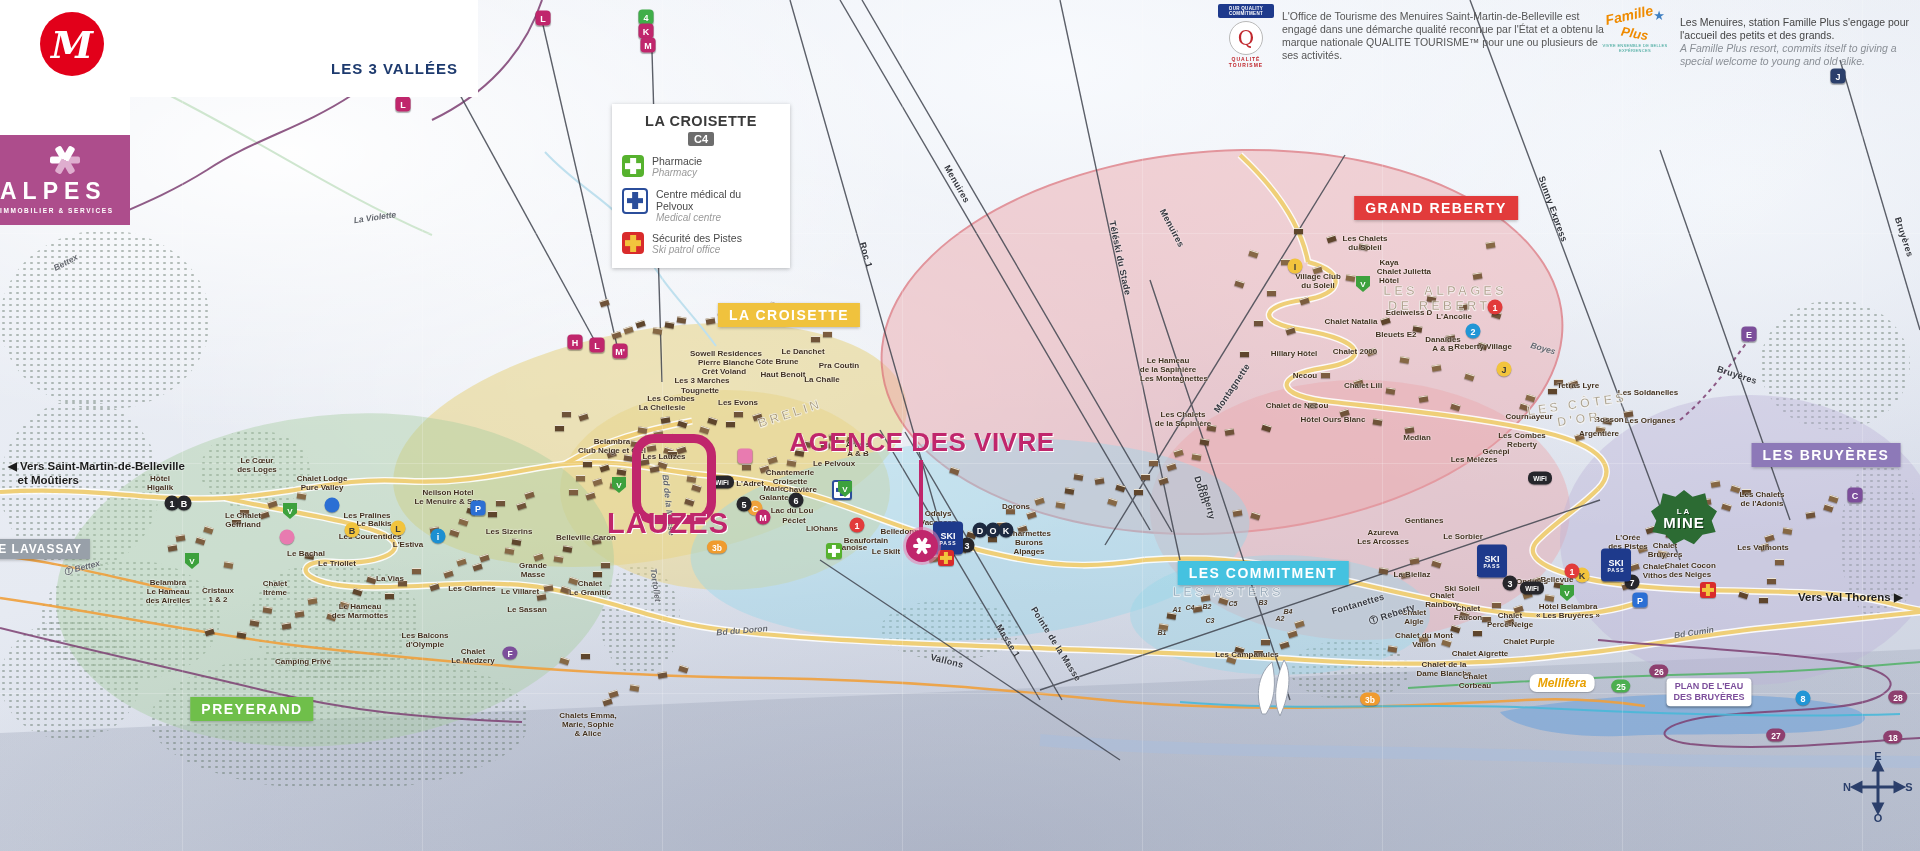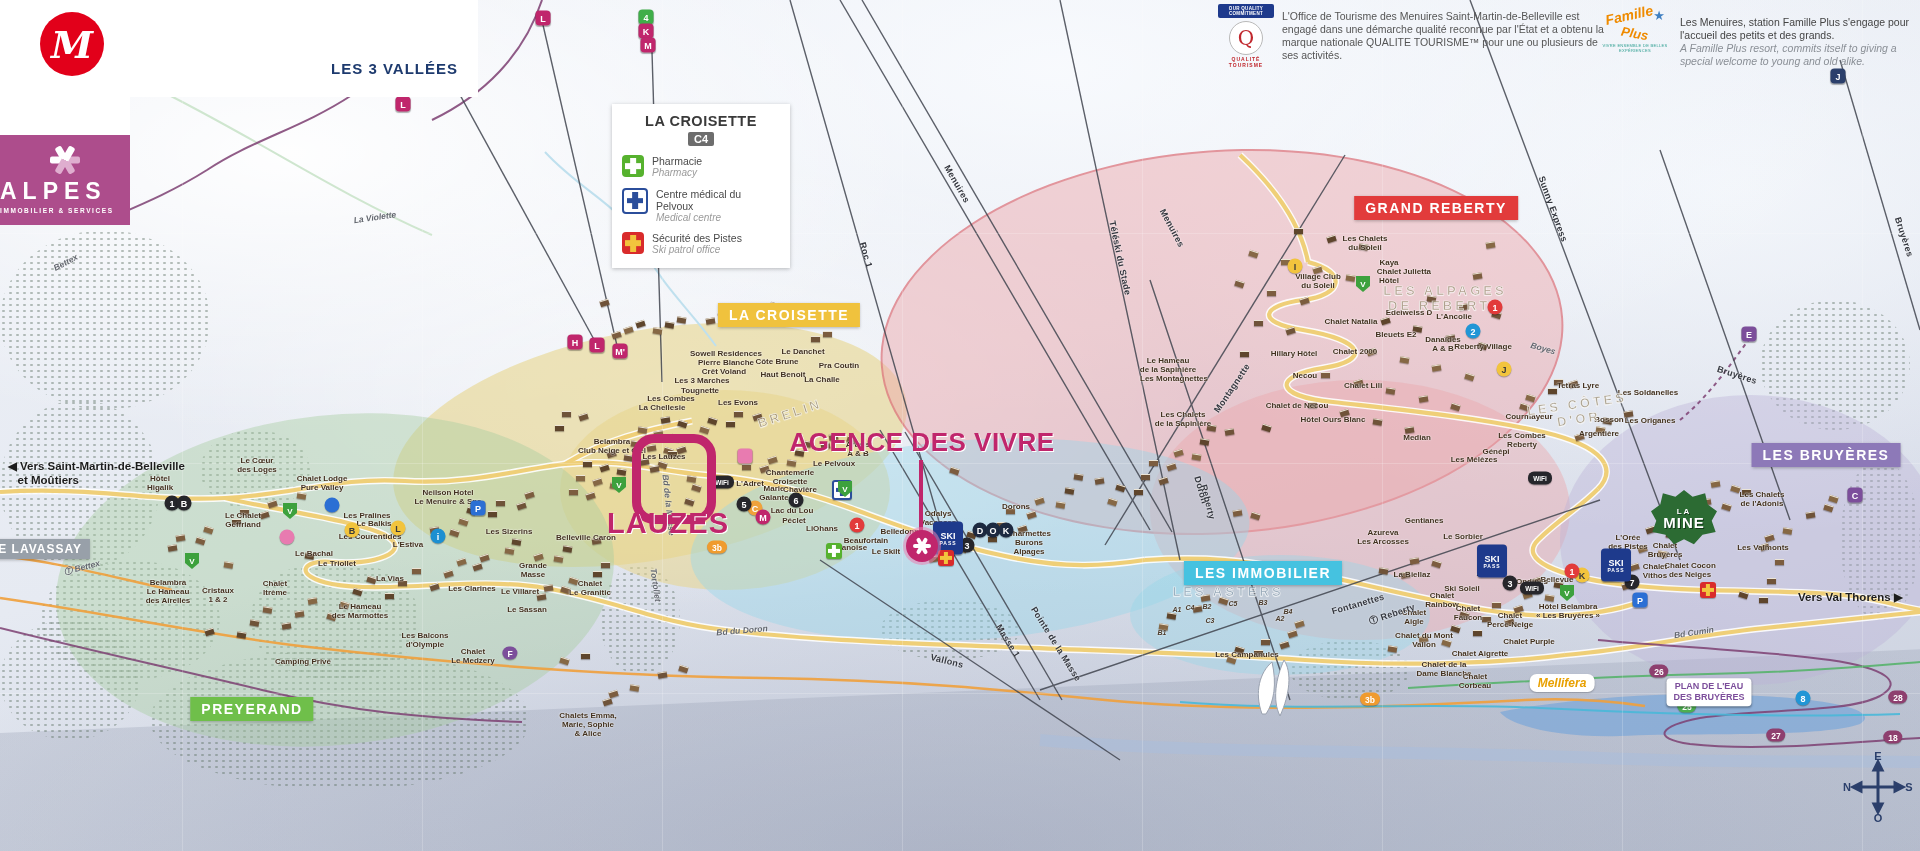--- a/index.html
+++ b/index.html
@@ -258,21 +258,21 @@
 Pure Valley</div>
       <div class="lbl p" style="left: 243px; top: 521px; transform: translate(-50%, -50%) rotate(0deg);">Le Chalet
 Geffriand</div>
       <div class="lbl p" style="left: 367px; top: 516px; transform: translate(-50%, -50%) rotate(0deg);">Les Pralines</div>
       <div class="lbl p" style="left: 374px; top: 524px; transform: translate(-50%, -50%) rotate(0deg);">Le Balkis</div>
       <div class="lbl p" style="left: 370px; top: 537px; transform: translate(-50%, -50%) rotate(0deg);">Les Courentides</div>
       <div class="lbl p" style="left: 408px; top: 545px; transform: translate(-50%, -50%) rotate(0deg);">L'Estiva</div>
       <div class="lbl p" style="left: 448px; top: 498px; transform: translate(-50%, -50%) rotate(0deg);">Neilson Hotel
 Le Menuire &amp; Spa</div>
       <div class="lbl p" style="left: 509px; top: 532px; transform: translate(-50%, -50%) rotate(0deg);">Les Sizerins</div>
-      <div class="lbl p" style="left: 314px; top: 554px; transform: translate(-50%, -50%) rotate(0deg);">Le Bachal</div>
+      <div class="lbl p" style="left: 306px; top: 554px; transform: translate(-50%, -50%) rotate(0deg);">Le Bachal</div>
       <div class="lbl p" style="left: 337px; top: 564px; transform: translate(-50%, -50%) rotate(0deg);">Le Triollet</div>
       <div class="lbl p" style="left: 390px; top: 579px; transform: translate(-50%, -50%) rotate(0deg);">La Vias</div>
       <div class="lbl p" style="left: 472px; top: 589px; transform: translate(-50%, -50%) rotate(0deg);">Les Clarines</div>
       <div class="lbl p" style="left: 520px; top: 592px; transform: translate(-50%, -50%) rotate(0deg);">Le Villaret</div>
       <div class="lbl p" style="left: 533px; top: 571px; transform: translate(-50%, -50%) rotate(0deg);">Grande
 Masse</div>
       <div class="lbl p" style="left: 586px; top: 538px; transform: translate(-50%, -50%) rotate(0deg);">Belleville Caron</div>
       <div class="lbl p" style="left: 590px; top: 589px; transform: translate(-50%, -50%) rotate(0deg);">Chalet
 Le Granitic</div>
       <div class="lbl p" style="left: 527px; top: 610px; transform: translate(-50%, -50%) rotate(0deg);">Le Sassan</div>
@@ -765,21 +765,21 @@
     <div class="bdg b-sq" style="left: 597px; top: 345px; background: rgb(192, 38, 108);">L</div>
     <div class="bdg b-sq" style="left: 620px; top: 351px; background: rgb(192, 38, 108);">M'</div>
     <div class="bdg b-sq" style="left: 1838px; top: 76px; background: rgb(43, 63, 107);">J</div>
     <div class="bdg b-sq" style="left: 1749px; top: 334px; background: rgb(124, 78, 155);">E</div>
     <div class="bdg b-sq" style="left: 1855px; top: 495px; background: rgb(124, 78, 155);">C</div>
     <div class="bdg b-ov" style="left: 510px; top: 653px; background: rgb(124, 78, 155);">F</div>
     <div class="bdg b-ov" style="left: 1659px; top: 671px; background: rgb(142, 63, 111);">26</div>
     <div class="bdg b-ov" style="left: 1776px; top: 735px; background: rgb(142, 63, 111);">27</div>
     <div class="bdg b-ov" style="left: 1898px; top: 697px; background: rgb(142, 63, 111);">28</div>
     <div class="bdg b-ov" style="left: 1893px; top: 737px; background: rgb(142, 63, 111);">18</div>
-    <div class="bdg b-ov" style="left: 1687px; top: 686px; background: rgb(76, 175, 80); margin-top: 20px;">25</div>
+    <div class="bdg b-ov" style="left: 1621px; top: 686px; background: rgb(76, 175, 80);">25</div>
     <div class="bdg b-ov" style="left: 717px; top: 547px; background: rgb(240, 155, 46);">3b</div>
     <div class="bdg b-ov" style="left: 1370px; top: 699px; background: rgb(240, 155, 46);">3b</div>
     <div class="bdg b-ci" style="left: 1295px; top: 266px; background: rgb(242, 196, 61); color: rgb(58, 58, 58);">I</div>
     <div class="bdg b-ci" style="left: 1504px; top: 369px; background: rgb(242, 196, 61); color: rgb(58, 58, 58);">J</div>
     <div class="bdg b-ci" style="left: 352px; top: 530px; background: rgb(242, 196, 61); color: rgb(58, 58, 58);">B</div>
     <div class="bdg b-ci" style="left: 398px; top: 528px; background: rgb(242, 196, 61); color: rgb(58, 58, 58);">L</div>
     <div class="bdg b-ci" style="left: 1582px; top: 575px; background: rgb(242, 196, 61); color: rgb(58, 58, 58);">K</div>
     <div class="bdg b-ci" style="left: 755px; top: 508px; background: rgb(240, 162, 60);">C</div>
     <div class="bdg b-ci" style="left: 763px; top: 517px; background: rgb(192, 38, 108);">M</div>
     <div class="bdg b-ci" style="left: 1495px; top: 307px; background: rgb(226, 59, 59);">1</div>
@@ -823,17 +823,17 @@
     <div class="bdg b-sh" style="left: 845px; top: 489px;">V</div>
     <div class="bdg b-sh" style="left: 192px; top: 561px;">V</div>
     <div class="bdg b-sh" style="left: 290px; top: 511px;">V</div>
     <div class="bdg b-sh" style="left: 1363px; top: 284px;">V</div>
     <div class="bdg b-sh" style="left: 1567px; top: 593px;">V</div>
     <div class="bdg b-wf" style="left: 722px; top: 482px;">WiFi</div>
     <div class="bdg b-wf" style="left: 1540px; top: 478px;">WiFi</div>
     <div class="bdg b-wf" style="left: 1532px; top: 588px;">WiFi</div>
     <div class="banner" style="left: 789px; top: 315px; background: rgb(240, 194, 61);">LA CROISETTE</div>
     <div class="banner" style="left: 1436px; top: 208px; background: rgb(226, 59, 59);">GRAND REBERTY</div>
-    <div class="banner" style="left: 1263px; top: 573px; background: rgb(69, 194, 224);">LES IMMOBILIER</div>
+    <div class="banner" style="left: 1263px; top: 573px; background: rgb(69, 194, 224);">LES COMMITMENT</div>
     <div class="banner" style="left: 252px; top: 709px; background: rgb(111, 191, 74);">PREYERAND</div>
     <div class="banner" style="left: 1826px; top: 455px; background: rgb(141, 121, 184);">LES BRUYÈRES</div>
     <div class="banner sm" style="left: 36px; top: 549px; background: rgb(152, 160, 169);">LE LAVASSAY</div>
   </div>
 
 </body></html>

